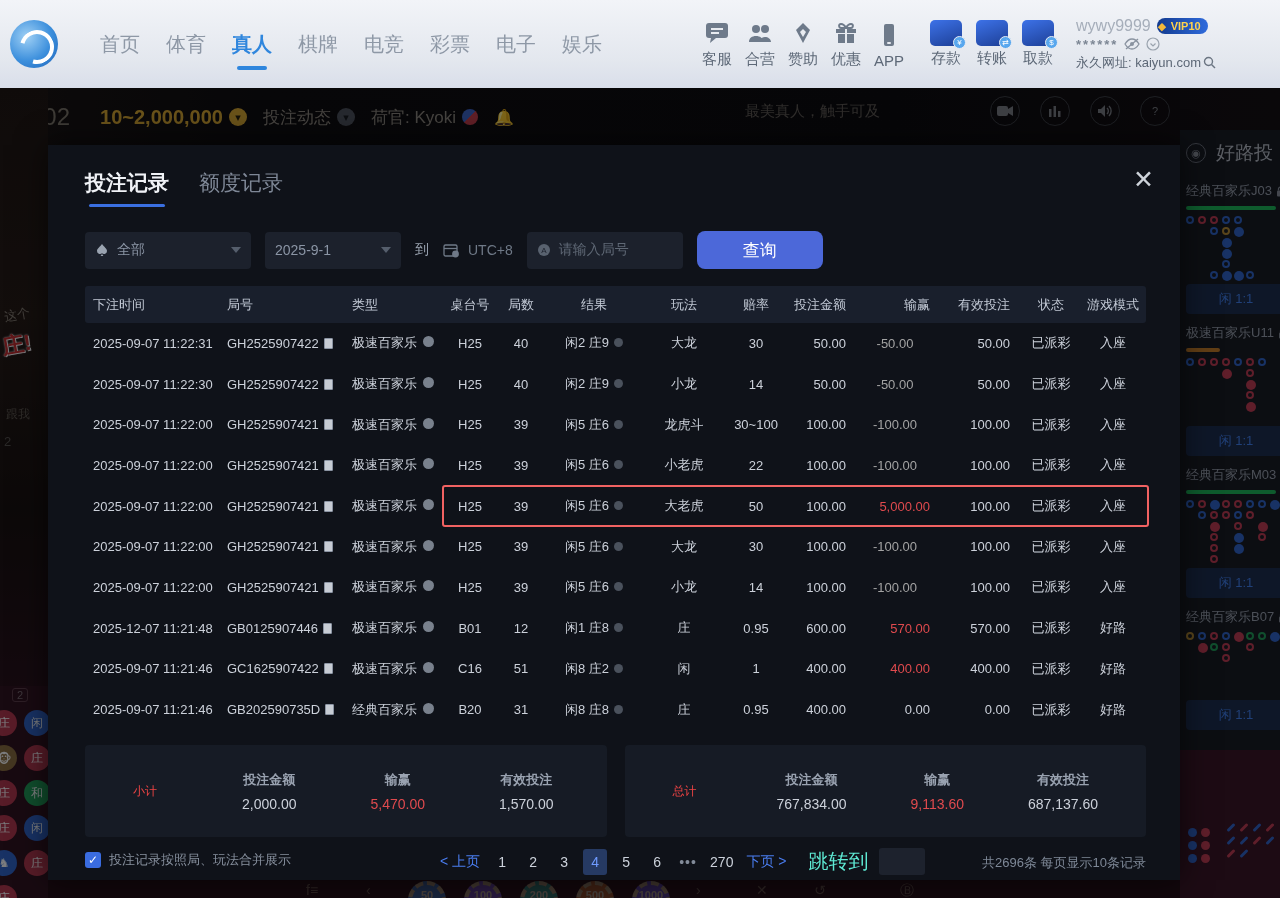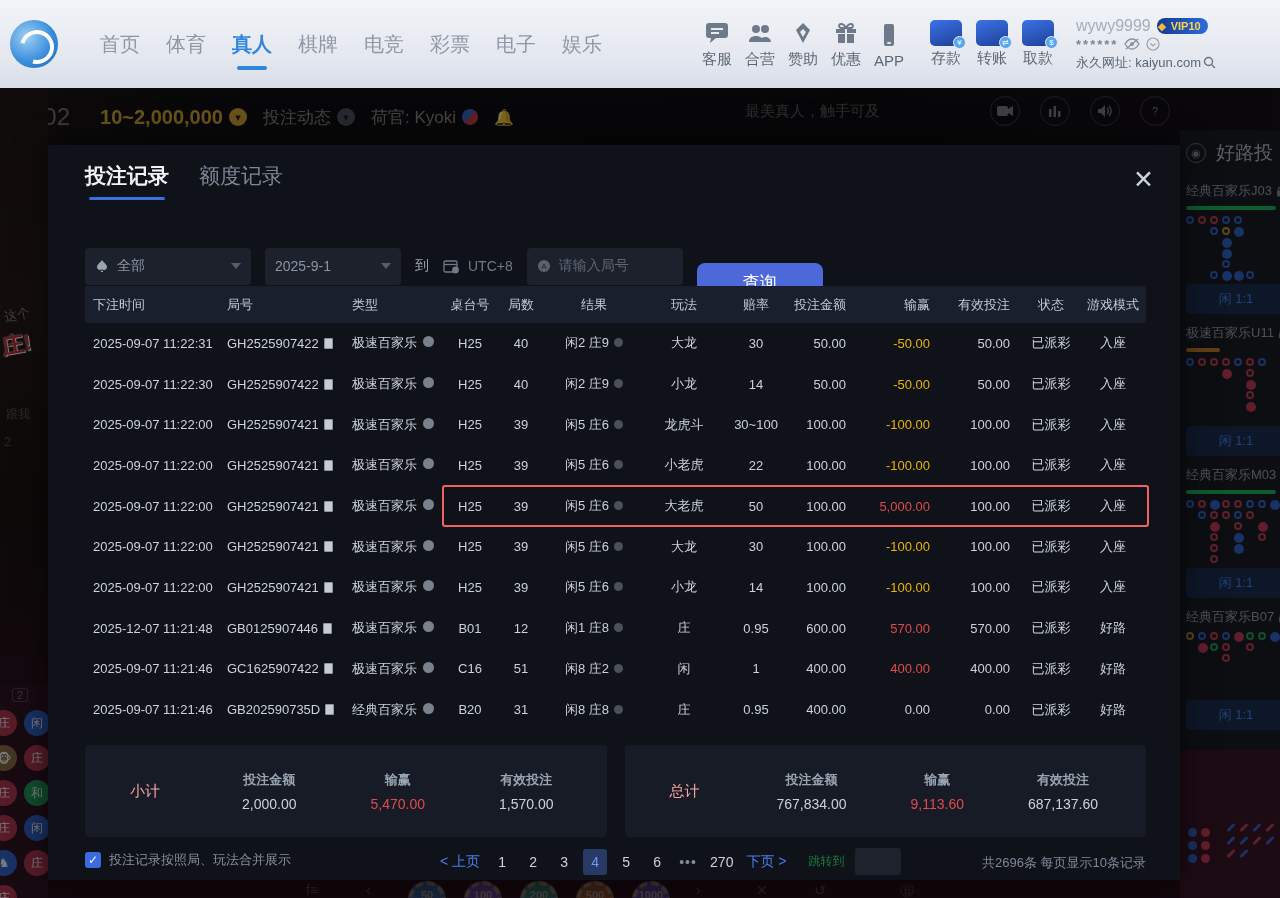--- a/index.html
+++ b/index.html
@@ -110,75 +110,75 @@
   .slash { position:absolute; width:10px; height:3px; border-radius:2px; transform:rotate(-45deg); }
 
   
   .dim { position:absolute; top:88px; left:0; width:1280px; height:810px;
     background:rgba(4,5,9,.52); z-index:30; }
 
   
   .modal { position:absolute; left:48px; top:145px; width:1132px; height:735px; z-index:40;
     background:#0f1219; box-shadow:0 0 30px rgba(0,0,0,.6); }
   .close-x { position:absolute; top:20px; right:26px; font-size:25px; color:#ced3da; cursor:pointer; }
-  .tabs { position:absolute; left:37px; top:17px; display:flex; gap:30px; }
+  .tabs { position:absolute; left:37px; top:24px; display:flex; gap:30px; }
   .tab { font-size:21px; color:#7e8796; cursor:pointer; position:relative; }
   .tab.active { color:#f0f2f6; font-weight:bold; }
   .tab.active::after { content:""; position:absolute; left:4px; right:4px; bottom:-10px; height:3px;
     border-radius:2px; background:#3a6fe0; }
 
   .filters { position:absolute; left:37px; top:86px; display:flex; align-items:center; gap:14px; }
   .fbox { height:37px; background:#1c212c; border-radius:4px; display:flex; align-items:center;
     padding:14px 10px; gap:8px; color:#8b95a5; font-size:14px; cursor:pointer; }
   .fbox .grow { flex:1; }
   .caret { width:0; height:0; border-left:5px solid transparent; border-right:5px solid transparent;
     border-top:6px solid #555e6c; }
   .to-label { color:#9aa3b0; font-size:14px; }
   .tz { display:flex; align-items:center; gap:8px; color:#6f7987; font-size:14px; }
   .search-btn { width:126px; height:38px; border-radius:8px; background:#4c68d9; color:#fff;
-    font-size:17px; border:none; cursor:pointer;margin-top:32px; }
+    font-size:17px; border:none; cursor:pointer; }
 
   .tbl { position:absolute; left:37px; top:141px; width:1061px; }
   .trow { display:grid; grid-template-columns:134px 125px 100px 52px 50px 96px 84px 60px 72px 84px 80px 58px 66px;
     align-items:center; }
   .thead { height:37px; background:#191f2c; border-radius:3px; color:#c3cad6; font-size:13px; }
   .tbody-row { height:40.7px; color:#ccd1da; font-size:13px; position:relative; }
   .cell { padding:0 2px; white-space:nowrap; }
   .c-l { text-align:left; padding-left:8px; }
   .c-c { text-align:center; }
   .c-r { text-align:right; padding-right:12px; }
-  .green { color:#eab308; } .red { color:#e04a4e; } .plain { color:#ccd1da; }
+  .green { color:#a3a3a3;text-align:center; } .red { color:#e04a4e; } .plain { color:#ccd1da; }
   .copy-ic { display:inline-block; width:9px; height:11px; border:1px solid #8a93a2; border-radius:1px;
     position:relative; margin-left:5px; top:1px; background:#c7ccd4; }
   .type-dot { display:inline-block; width:11px; height:11px; border-radius:50%; background:#79818d; margin-left:6px; }
   .info-dot { display:inline-block; width:9px; height:9px; border-radius:50%; background:#4a515c; margin-left:5px; }
   .hl-box { position:absolute; left:357px; right:-3px; top:-1px; bottom:-1px;
     border:2.5px solid #f16262; border-radius:3px; pointer-events:none; }
 
   .sum-wrap { position:absolute; left:37px; top:600px; width:1061px; display:flex; gap:18px; }
   .sum-panel { flex:1; height:92px; background:#161b25; border-radius:4px; display:flex; align-items:center; }
-  .sum-label { width:120px; text-align:center; font-size:15px; color:#fca5a5; }
+  .sum-label { width:120px; text-align:center; font-size:12px; color:#ef4444; }
   .sum-metrics { flex:1; display:flex; justify-content:space-around; padding-right:16px; }
   .metric { text-align:center; }
   .metric .ml { font-size:13px; color:#99a2b0; font-weight:bold; }
   .metric .mv { font-size:14px; margin-top:7px; }
 
   .mfoot { position:absolute; left:37px; top:703px; width:1061px; height:30px; }
   .chk-group { position:absolute; left:0; top:3px; display:flex; align-items:center; gap:8px; }
   .chk { width:16px; height:16px; border-radius:3px; background:#3a6ce0; color:#fff; font-size:12px;
     line-height:16px; text-align:center; cursor:pointer; }
   .chk-label { font-size:13px; color:#88919f; }
   .pager { position:absolute; left:352px; top:0; display:flex; align-items:center; gap:7px; }
   .pg { min-width:24px; height:26px; border-radius:3px; font-size:14px; color:#ccd2db;
     display:flex; align-items:center; justify-content:center; cursor:pointer; padding:0 3px; }
   .pg.blue { color:#4a7df0; }
   .pg.active { background:#263a63; color:#6f9bff; }
   .pg.dots { color:#828b99; letter-spacing:1px; cursor:default; }
   .jump { display:flex; align-items:center; gap:10px; margin-left:12px; }
-  .jump-label { font-size:12px; color:#15803d; }
+  .jump-label { font-size:20px; color:#5eead4; }
   .jump-input { width:46px; height:27px; background:#1d222d; border:none; border-radius:3px; }
   .foot-stats { position:absolute; right:0; top:6px; font-size:13px; color:#7e8897; }
 
   svg.ic { display:block; }
 </style>
 </head>
 <body>
 
 <div class="stage">
   <div class="gamebar">

